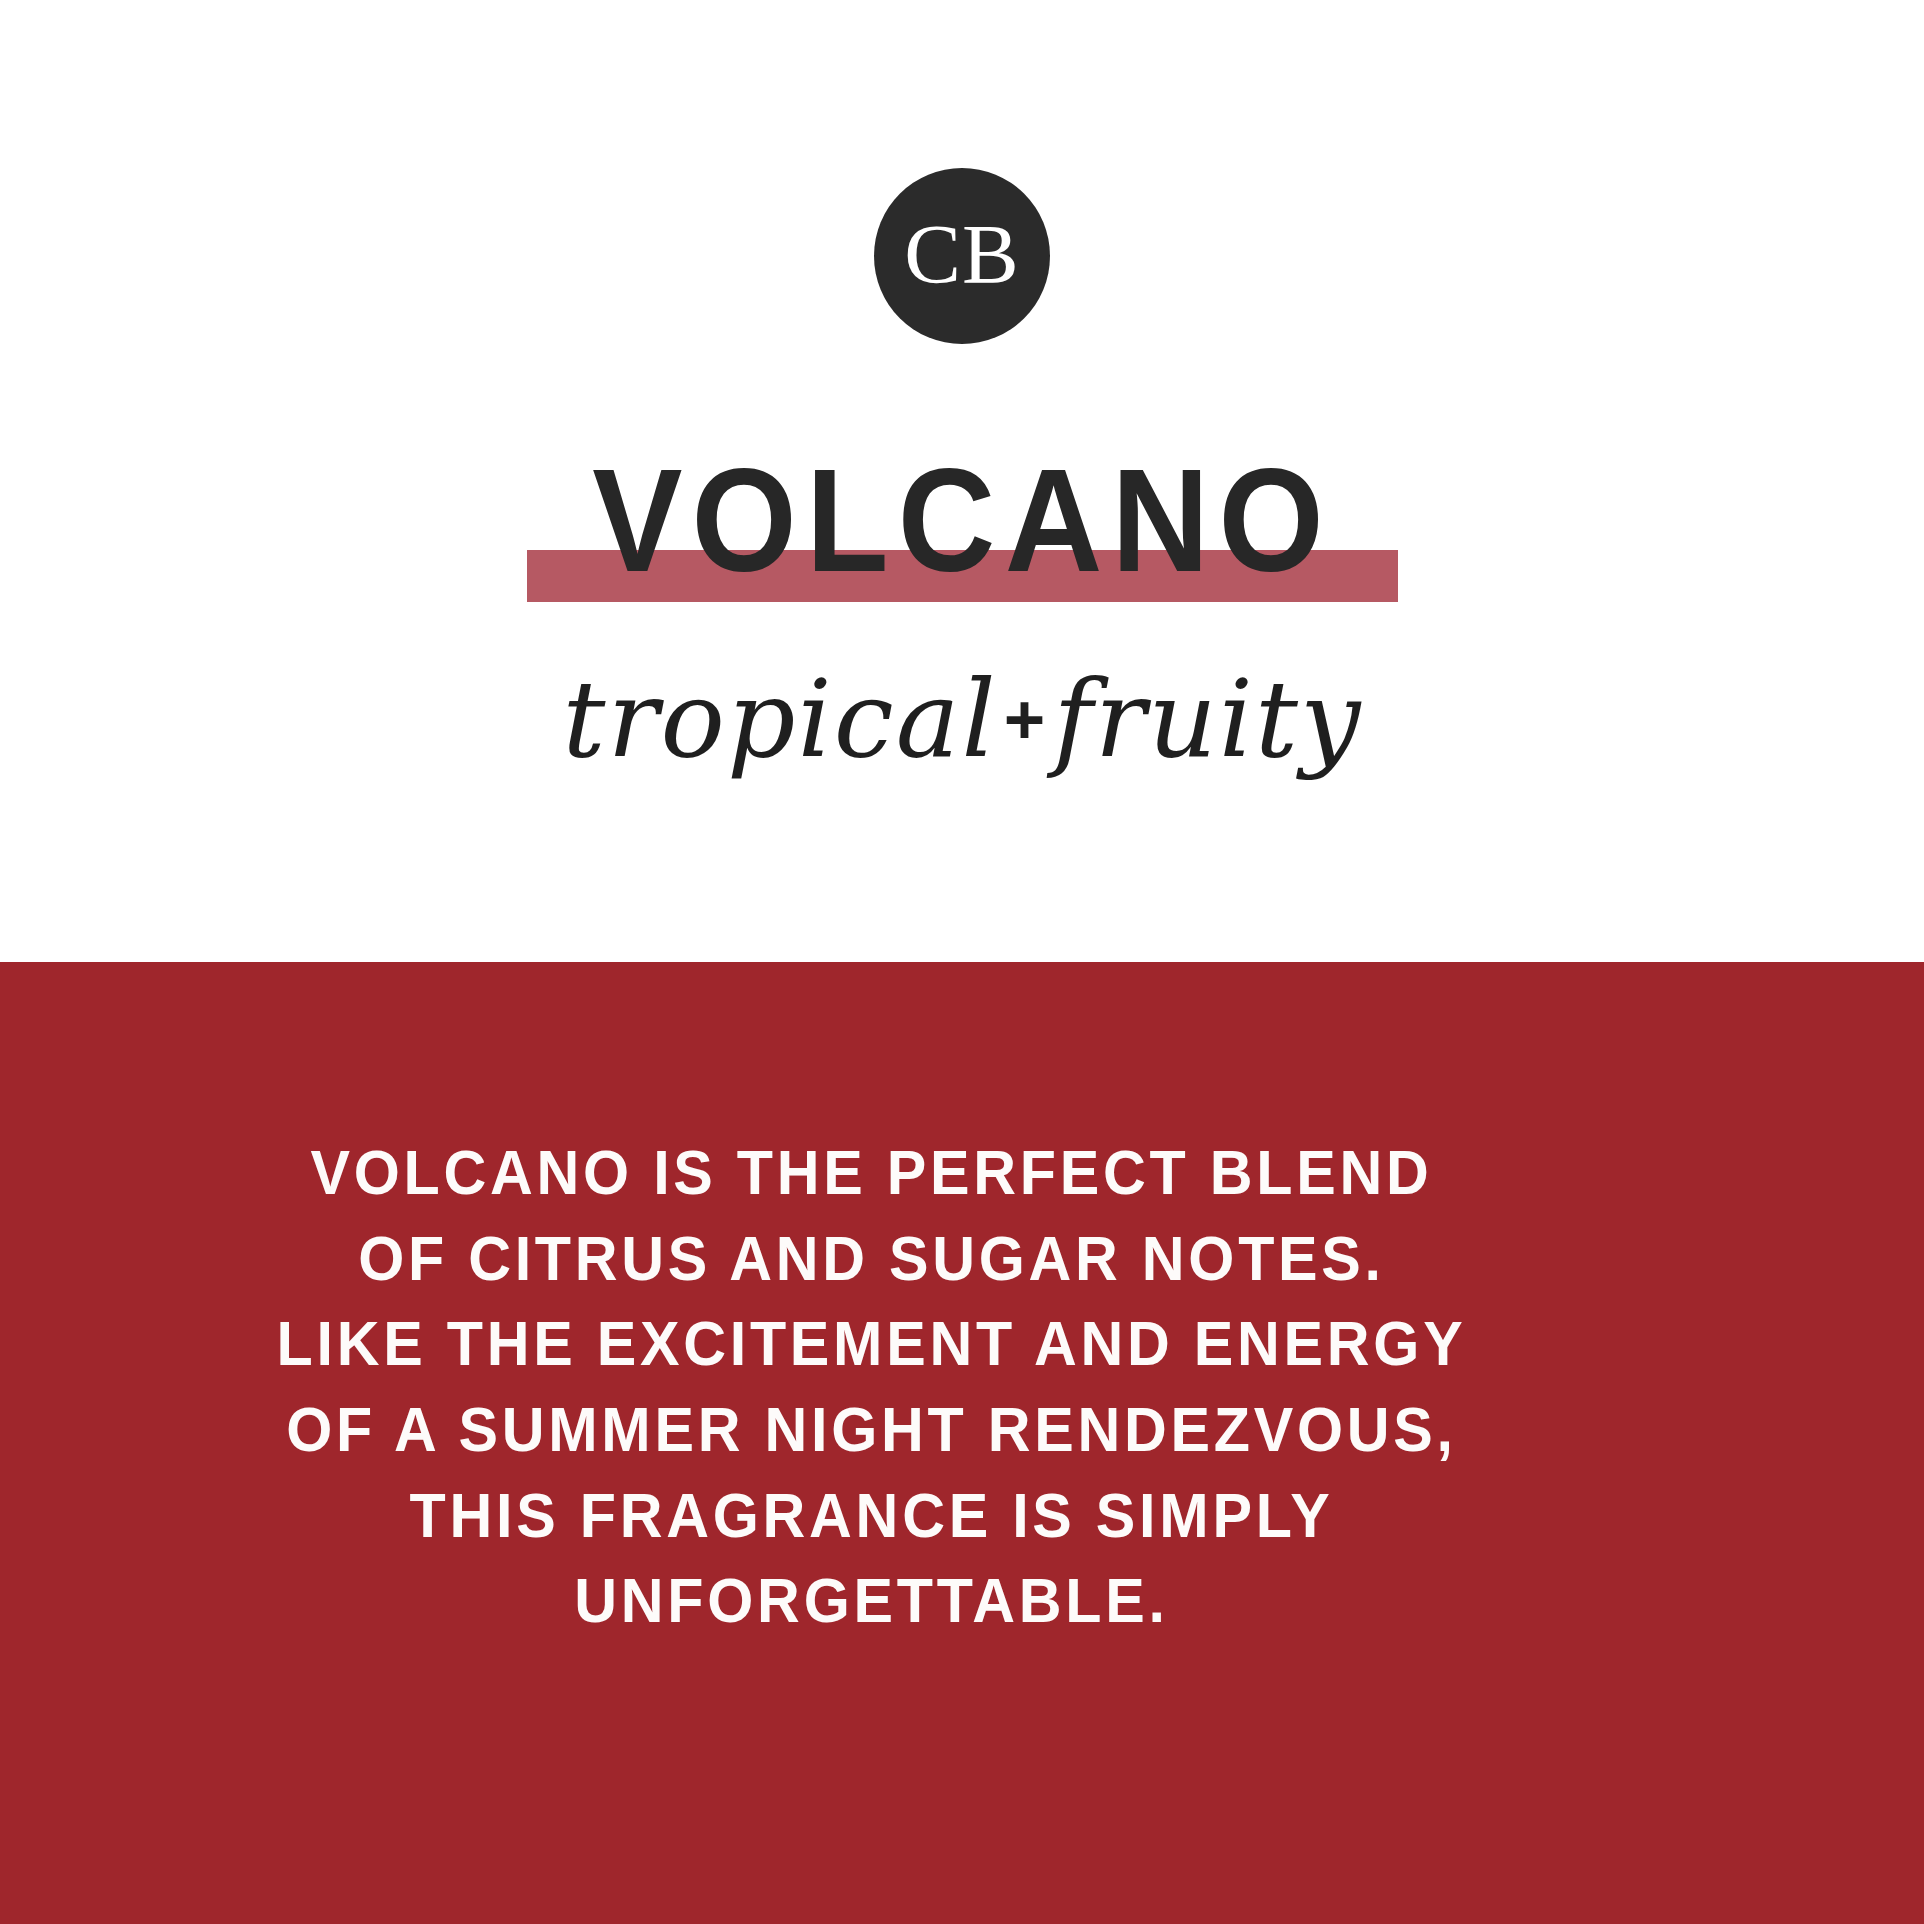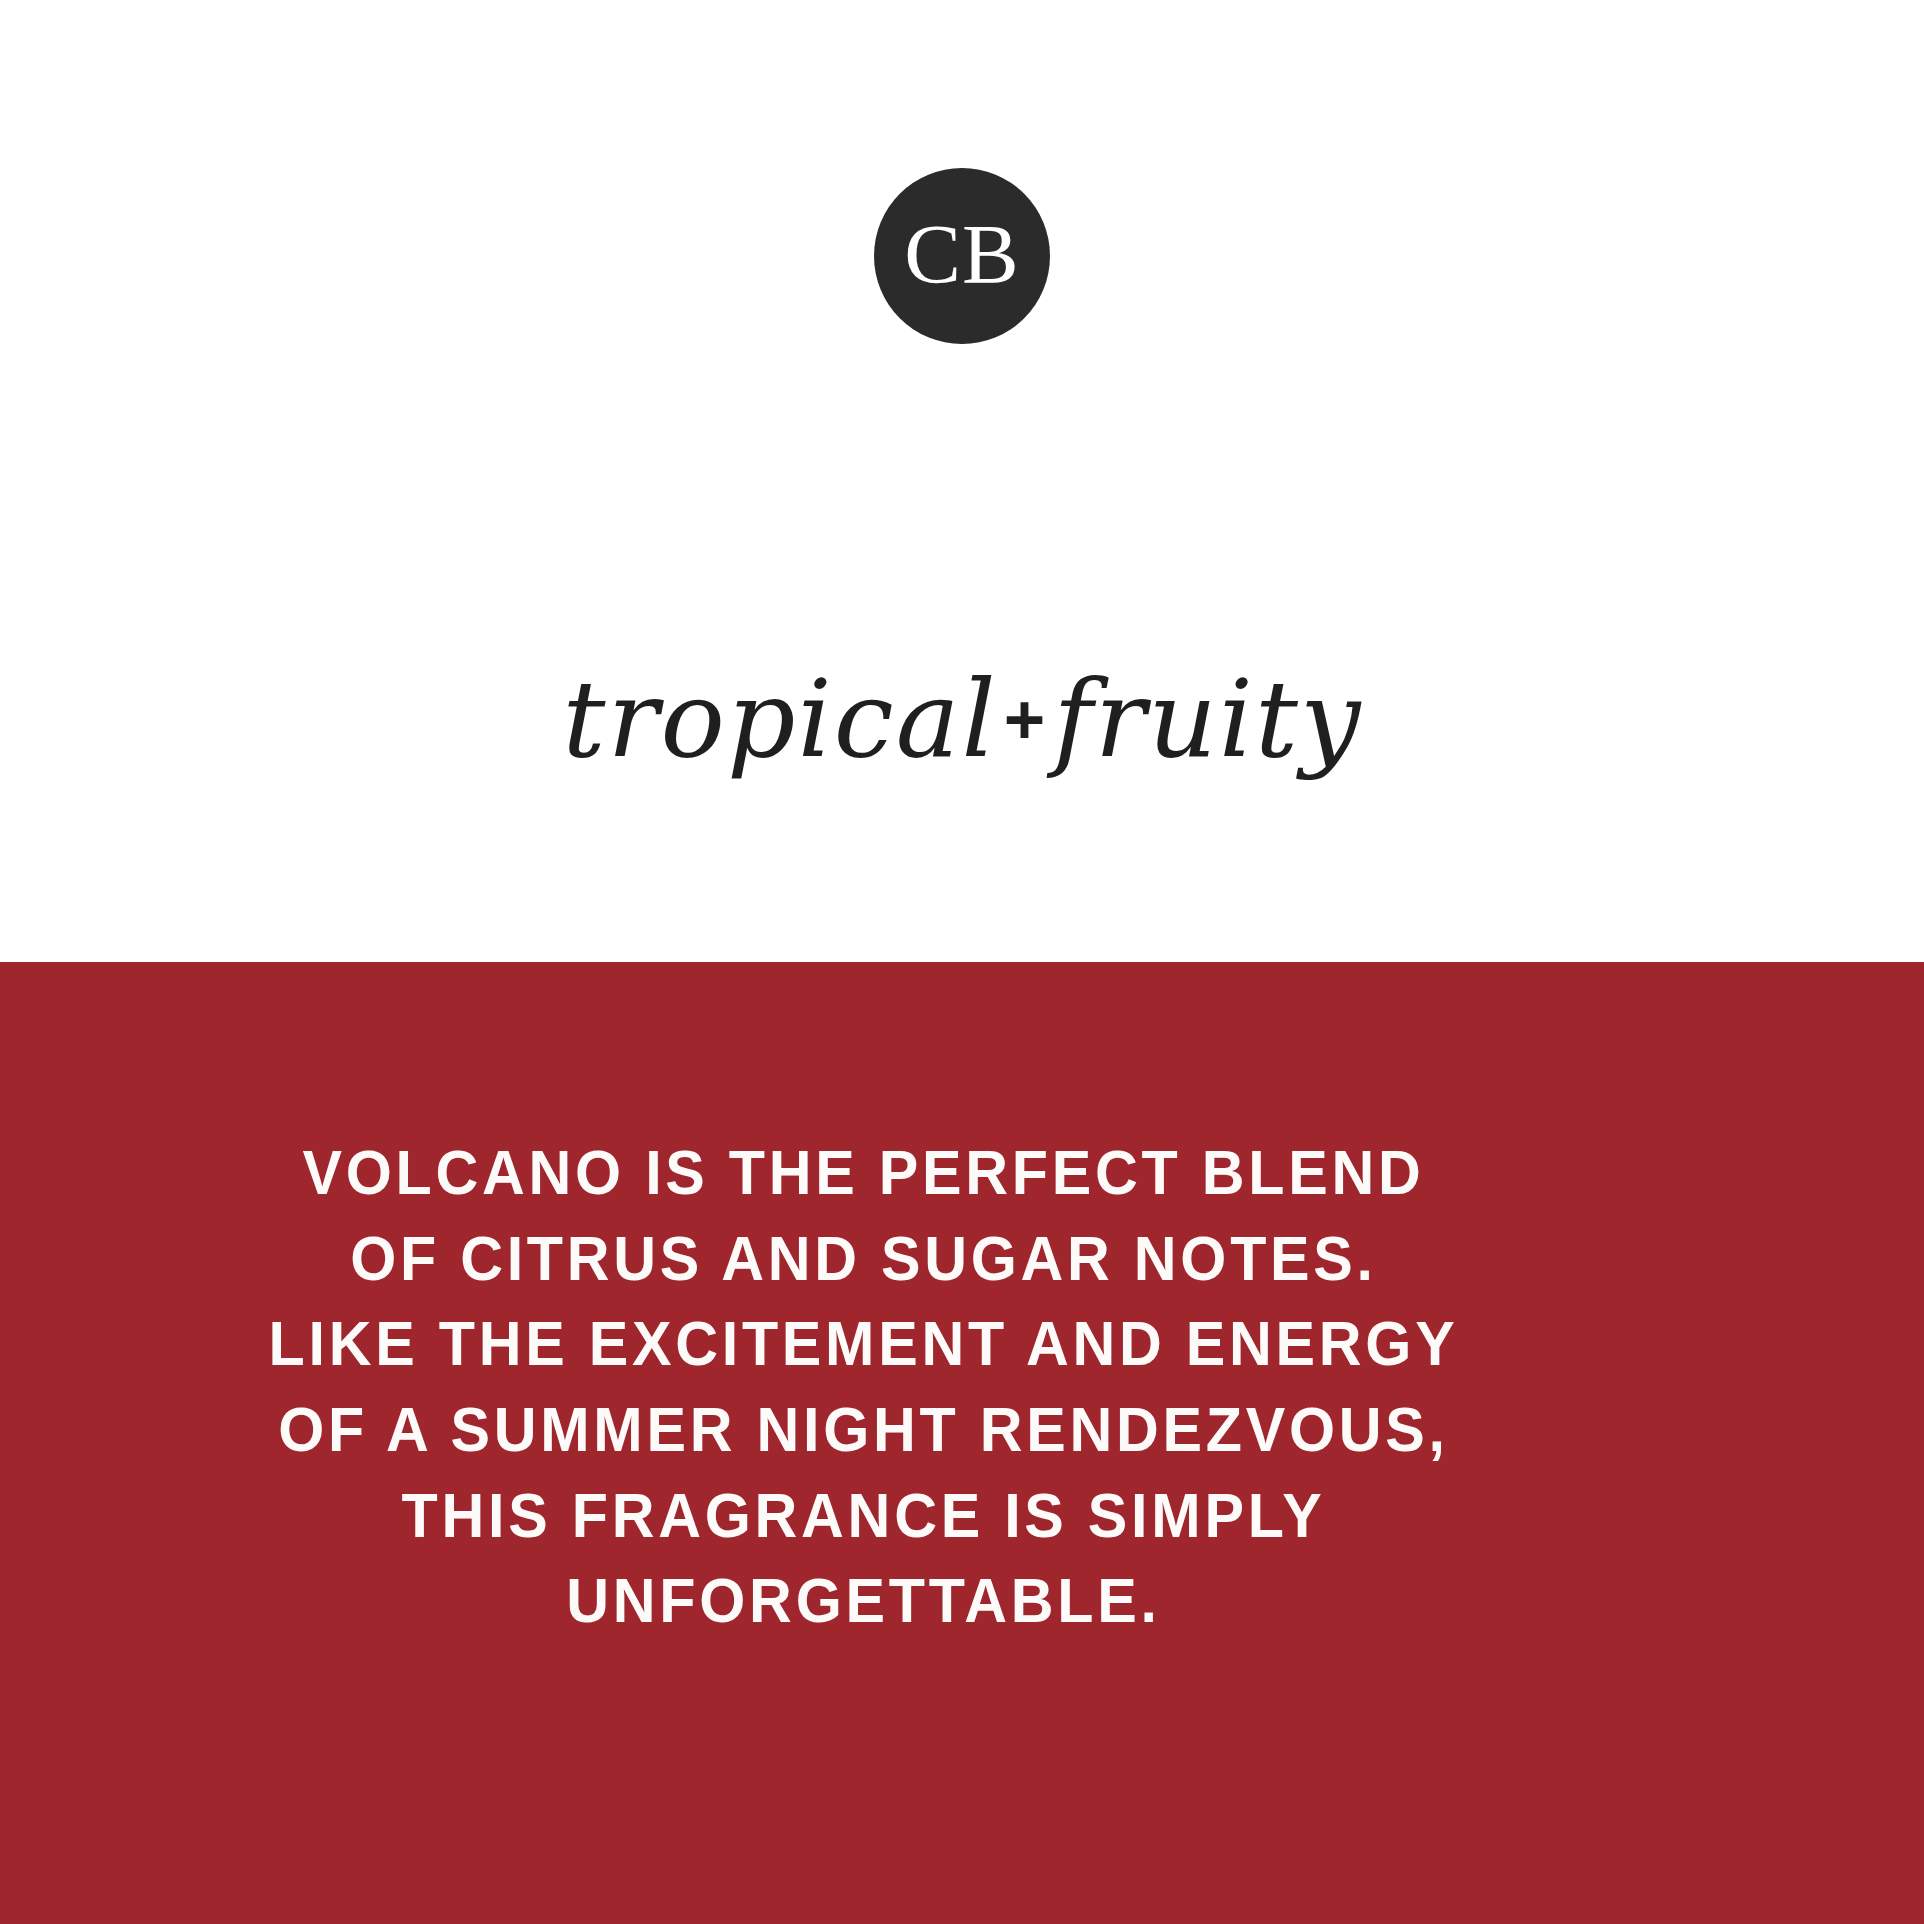--- a/index.html
+++ b/index.html
@@ -126,38 +126,43 @@
     left: 0;
     top: 168px;
     width: 1727px;
     text-align: center;
     color: #fdfbfa;
     font-family: "Liberation Sans Narrow", "Liberation Sans", sans-serif;
     font-size: 63px;
     font-weight: 700;
     letter-spacing: 4px;
     line-height: 1.36;
+    padding-left: 8px;
   }
   .description .line {
     display: block;
     white-space: nowrap;
     transform: scaleX(0.94);
   }
 </style>
 </head>
 <body>
 
 <div class="card">
 
   <div class="top-panel">
 
     <div class="logo-badge">
       <span class="monogram">CB</span>
     </div>
 
+    <div class="title-block">
+      <div class="highlight-bar"></div>
+      <div class="product-title">VOLCANO</div>
+    </div>
 
     <div class="tagline">
       <span>tropical</span><span class="plus">+</span><span>fruity</span>
     </div>
 
   </div>
 
   <div class="bottom-panel">
     <div class="description">
       <span class="line">VOLCANO IS THE PERFECT BLEND</span>

